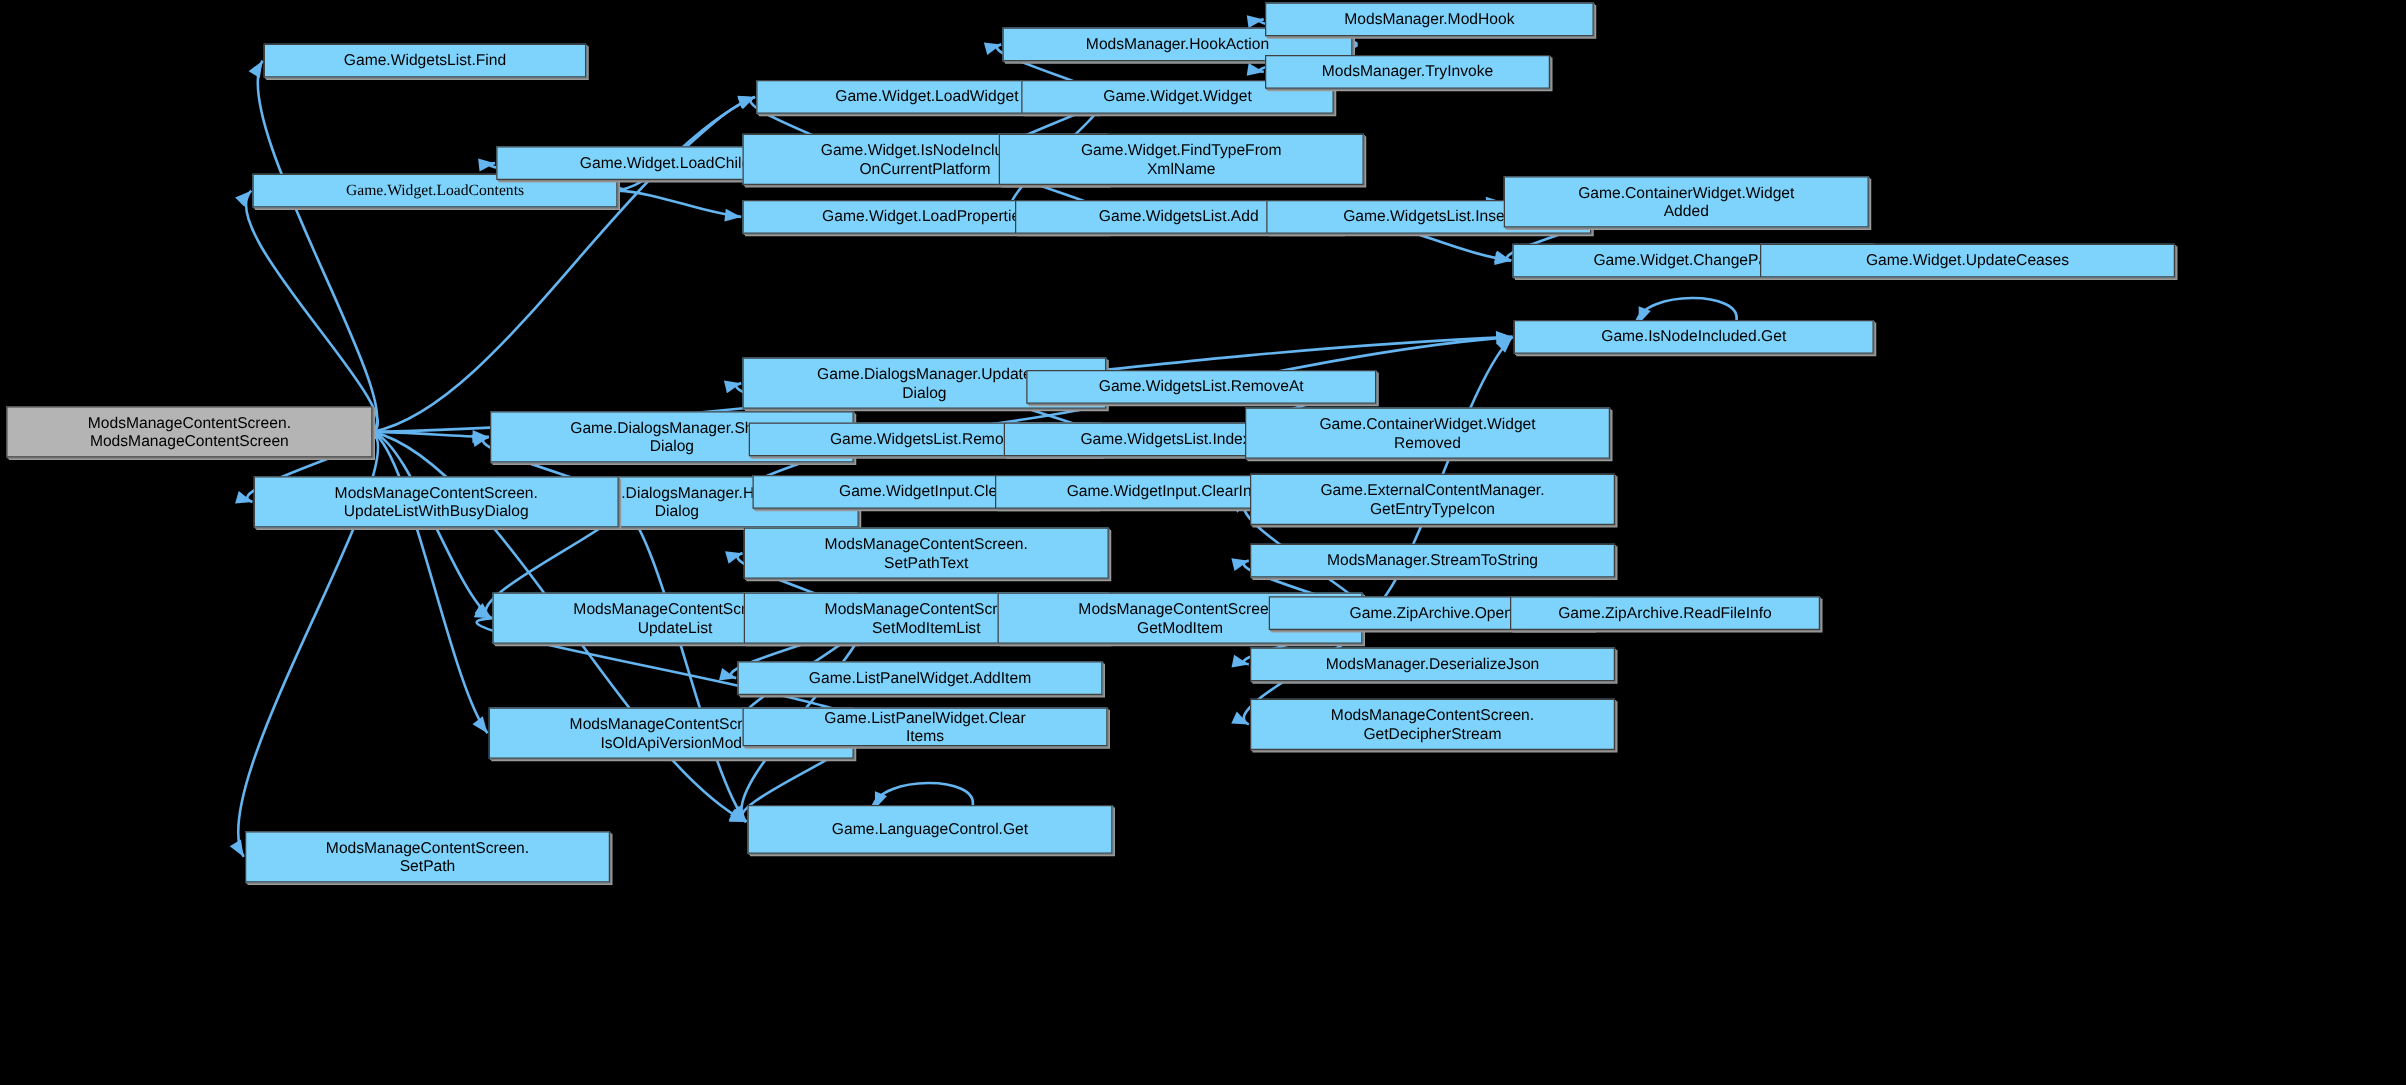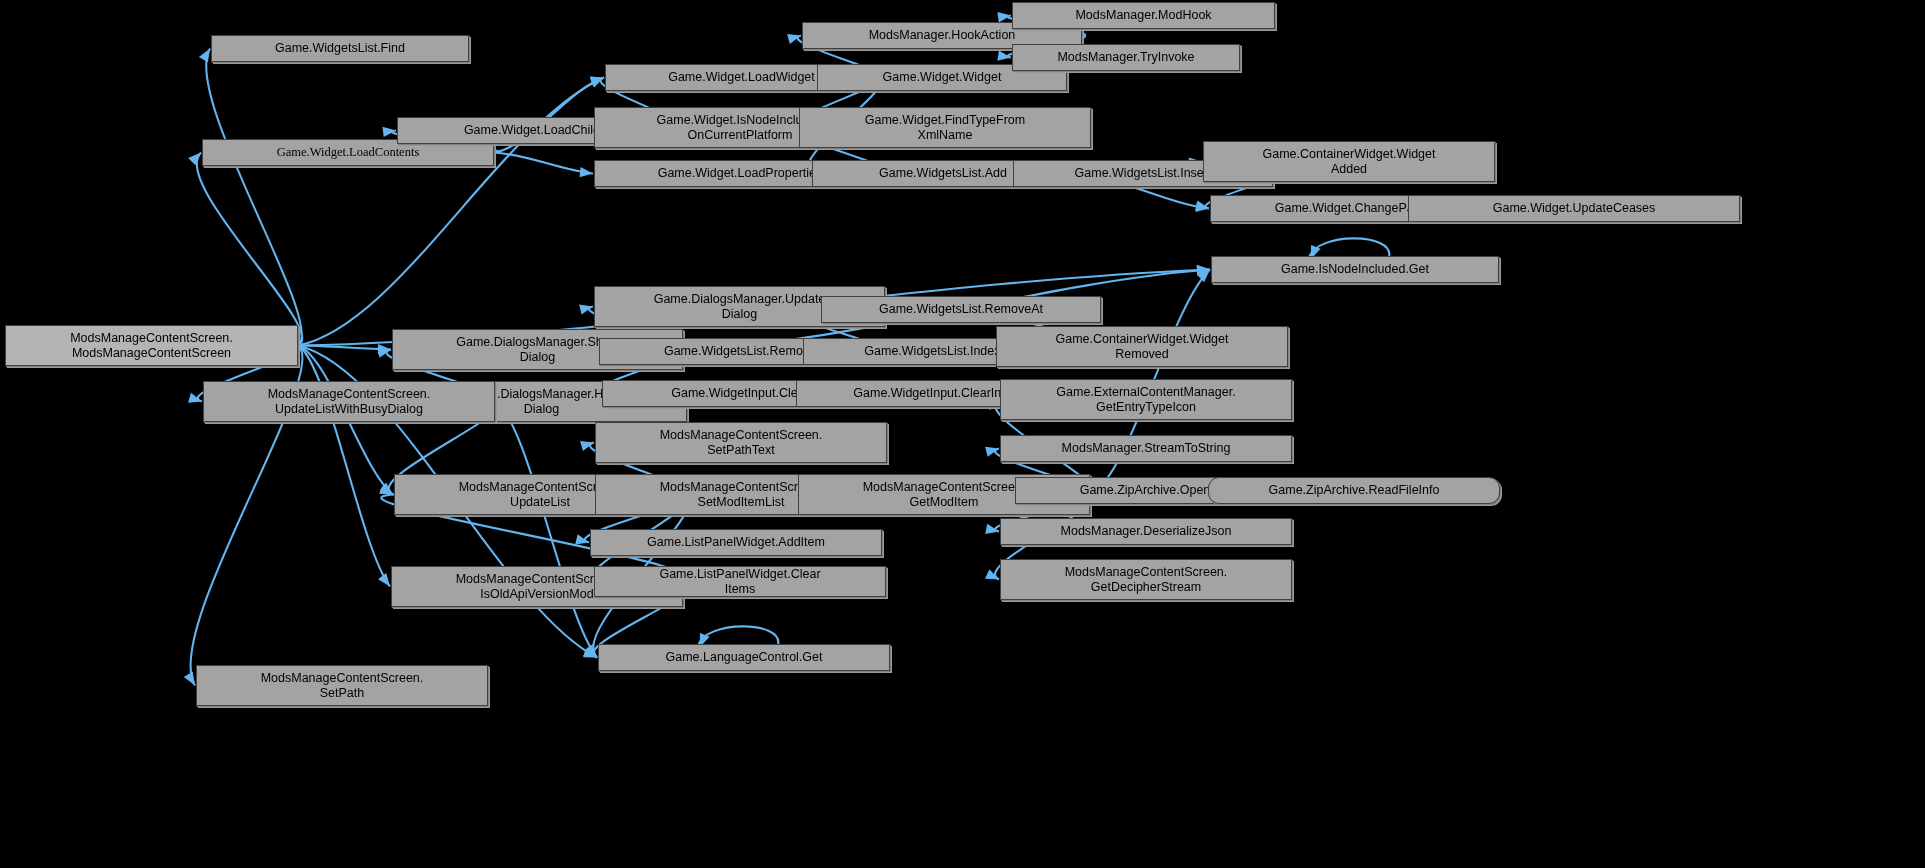--- a/index.html
+++ b/index.html
@@ -1,19 +1,19 @@
 <!DOCTYPE html>
 <html><head>
 <meta charset="utf-8">
 <title>Call Graph</title>
 <style>
   html,body{margin:0;padding:0;background:#000;}
   #canvas{position:relative;width:1925px;height:868px;background:#000;overflow:hidden;
           font-family:"Liberation Sans","DejaVu Sans",sans-serif;}
-  .node{position:absolute;box-sizing:border-box;background:#a3a3a3;border:1px solid #404040;
+  .node{position:absolute;box-sizing:border-box;background:#7dd3fc;border:1px solid #404040;
         box-shadow:1px 1px 0 0 #808080, 2px 2px 0 0 #9a9a9a;
         color:#000;font-size:12.5px;line-height:15px;text-align:center;
         display:flex;align-items:center;justify-content:center;padding:1px 3px;
         white-space:pre-line;letter-spacing:0px;}
   .node.root{background:#b4b4b4;}
   svg.edges{position:absolute;left:0;top:0;width:1925px;height:868px;overflow:visible;}
   .edge{fill:none;stroke:#64b4f0;stroke-width:2.1;}
   .ahead{fill:#64b4f0;}
 </style>
 </head>
@@ -297,26 +297,26 @@
       <div class="node" style="left: 595px; top: 422px; width: 292px; height: 41px;">ModsManageContentScreen.
 SetPathText</div>
       <div class="node" style="left: 394px; top: 474px; width: 292px; height: 41px;">ModsManageContentScreen.
 UpdateList</div>
       <div class="node" style="left: 595px; top: 474px; width: 292px; height: 41px;">ModsManageContentScreen.
 SetModItemList</div>
       <div class="node" style="left: 798px; top: 474px; width: 292px; height: 41px;">ModsManageContentScreen.
 GetModItem</div>
       <div class="node" style="left: 1000px; top: 435px; width: 292px; height: 27px;">ModsManager.StreamToString</div>
       <div class="node" style="left: 1015px; top: 477px; width: 260px; height: 27px;">Game.ZipArchive.Open</div>
-      <div class="node" style="left: 1208px; top: 477px; width: 292px; height: 27px; border-radius: 11px;">Game.ZipArchive.ReadFileInfo</div>
+      <div class="node" style="left: 1208px; top: 477px; width: 248px; height: 27px;">Game.ZipArchive.ReadFileInfo</div>
       <div class="node" style="left: 1000px; top: 518px; width: 292px; height: 27px;">ModsManager.DeserializeJson</div>
       <div class="node" style="left: 1000px; top: 559px; width: 292px; height: 41px;">ModsManageContentScreen.
 GetDecipherStream</div>
       <div class="node" style="left: 590px; top: 529px; width: 292px; height: 27px;">Game.ListPanelWidget.AddItem</div>
       <div class="node" style="left: 391px; top: 566px; width: 292px; height: 41px;">ModsManageContentScreen.
 IsOldApiVersionMod</div>
       <div class="node" style="left: 594px; top: 566px; width: 292px; height: 31px;">Game.ListPanelWidget.Clear
 Items</div>
-      <div class="node" style="left: 598px; top: 644px; width: 292px; height: 27px;">Game.LanguageControl.Get</div>
+      <div class="node" style="left: 598px; top: 644px; width: 292px; height: 39px;">Game.LanguageControl.Get</div>
       <div class="node" style="left: 196px; top: 665px; width: 292px; height: 41px;">ModsManageContentScreen.
 SetPath</div>
     </div>
 </div>
 
 </body></html>

